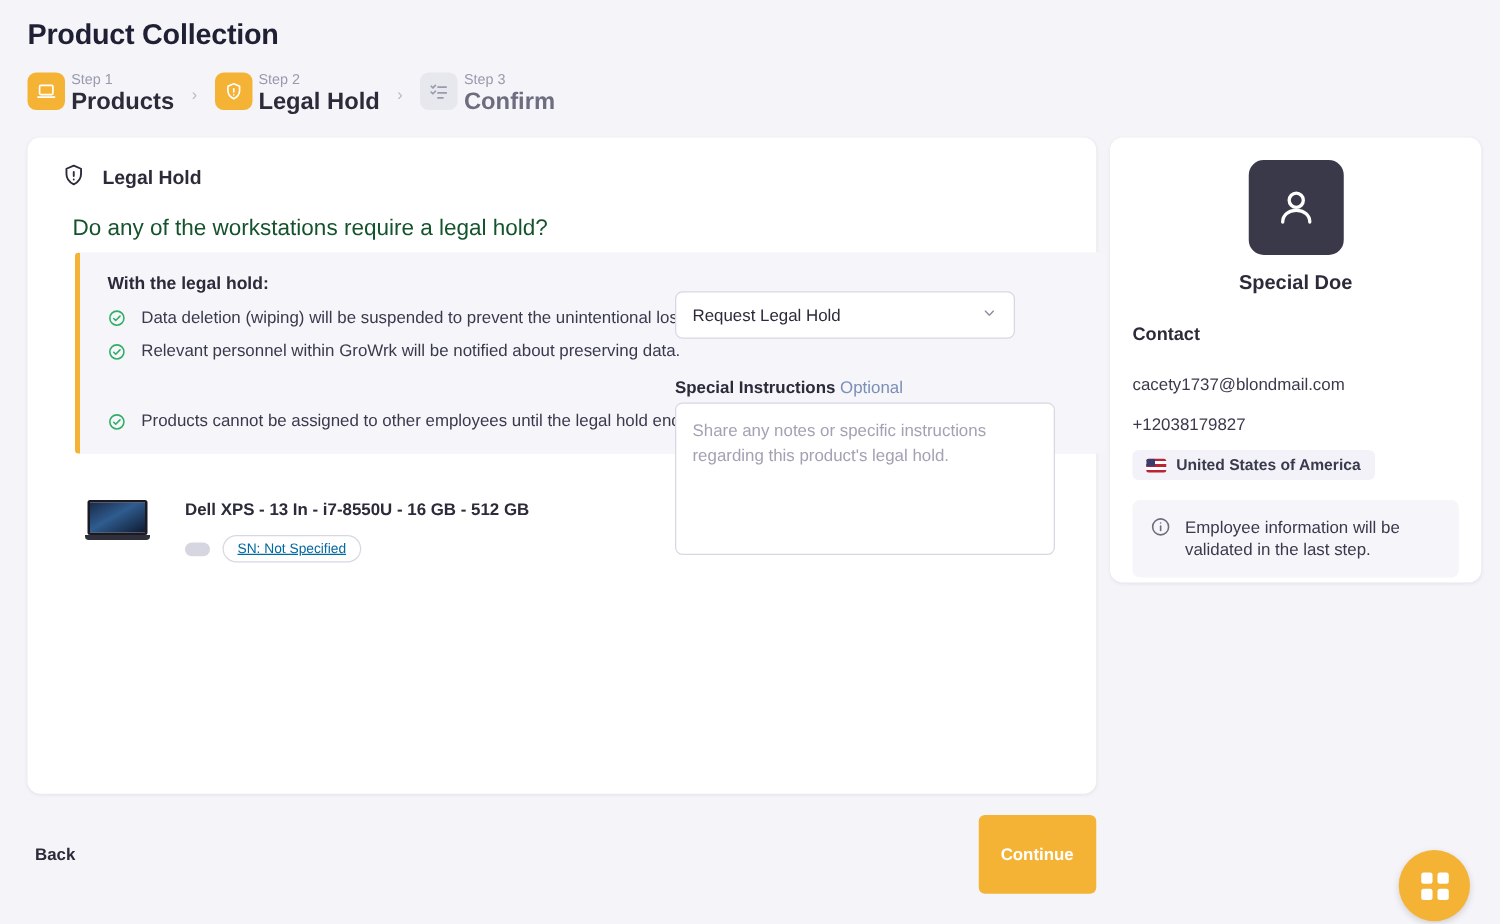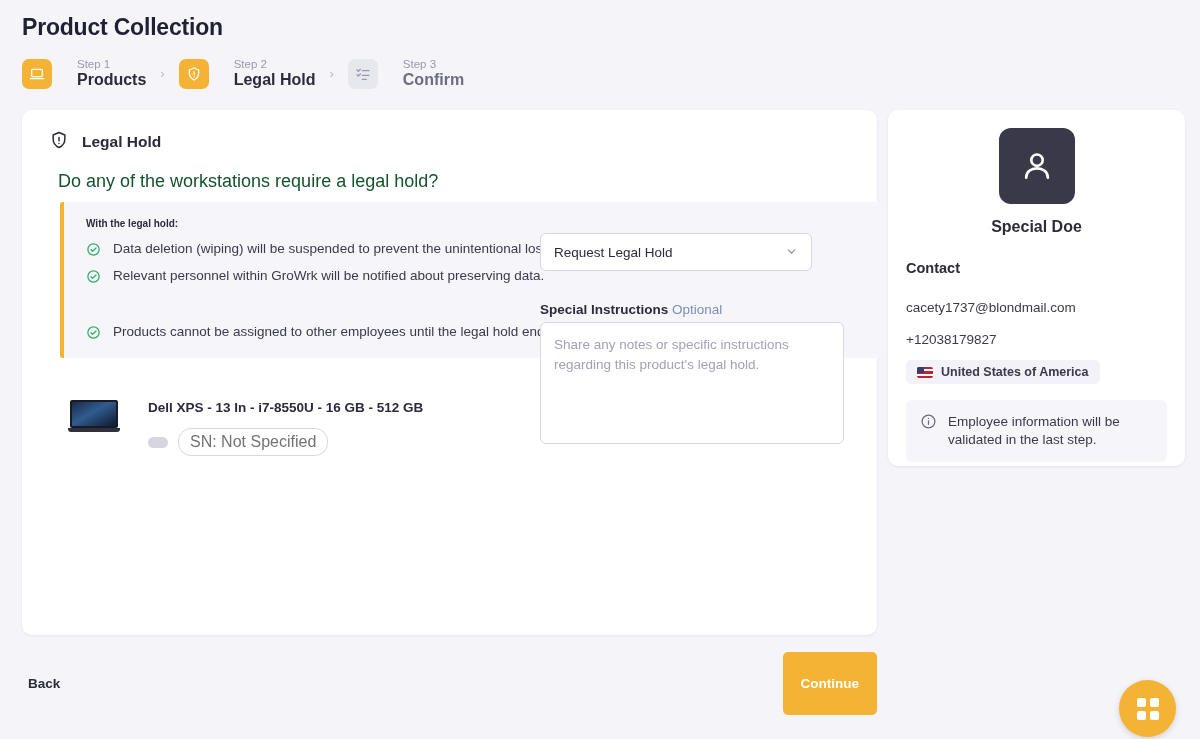--- a/index.html
+++ b/index.html
@@ -18,31 +18,31 @@
     position: absolute; left: 22px; top: 14px;
     font-size: 23px; font-weight: bold; color: #1f2033;
     letter-spacing: -0.2px;
   }
 
   
   .stepper {
     position: absolute; left: 22px; top: 58px;
     display: flex; align-items: center; gap: 0px;
   }
-  .step { display: flex; align-items: center; gap: 25px; }
+  .step { display: flex; gap: 5px; }
   .step-icon {
     width: 30px; height: 30px; border-radius: 7px;
     display: flex; align-items: center; justify-content: center;
     flex: 0 0 auto;
   }
   .step-icon.active { background: #f5b335; color: #ffffff; }
   .step-icon.inactive { background: #e7e7ee; color: #9a9aad; }
   .step-text { line-height: 1.15; }
   .step-num { font-size: 11.5px; color: #9a9aad; }
-  .step-name { font-size: 16px; font-weight: bold; color: #2b2b3a; }
+  .step-name { font-size: 19px; font-weight: bold; color: #2b2b3a; }
   .step-name.muted { color: #6d6d80; }
   .step-sep {
     color: #b9b9c6; font-size: 13px; margin: 0 14px 0 14px;
   }
 
   
   .main-card {
     position: absolute; left: 22px; top: 110px;
     width: 855px; height: 525px;
     background: #ffffff; border-radius: 10px;
@@ -61,21 +61,21 @@
 
   
   .notice {
     position: absolute; left: 38px; top: 92px;
     width: 824px;
     background: #f5f5fa;
     border-left: 4px solid #f5b335;
     border-radius: 3px;
     padding: 16px 18px 18px 22px;
   }
-  .notice-title { font-size: 10px; font-weight: bold; margin-bottom: 12px; }
+  .notice-title { font-size: 14px; font-weight: bold; margin-bottom: 12px; }
   .notice-item {
     display: flex; align-items: flex-start; gap: 12px;
     margin-bottom: 11px; font-size: 13.5px; color: #3a3a4d;
   }
   .notice-item:last-child { margin-bottom: 0; margin-top: 40px; }
   .check {
     flex: 0 0 auto; margin-top: 1px;
     width: 15px; height: 15px;
   }
 
@@ -106,22 +106,23 @@
   .sn-row {
     position: absolute; left: 88px; top: 46px;
     display: flex; align-items: center; gap: 10px;
   }
   .sn-toggle {
     width: 20px; height: 11px; border-radius: 6px;
     background: #d6d6e0;
   }
   .sn-chip {
     border: 1px solid #d8d8e2; border-radius: 13px;
-    padding: 4px 11px; font-size: 16px; color: #737373;
+    padding: 4px 11px; font-size: 11px; color: #0369a1;
     background: #ffffff;
+    text-decoration: underline;
   }
 
   
   .select-wrap {
     position: absolute; left: 518px; top: 123px;
     width: 272px; height: 38px; text-align: center;
   }
   .select-box {
     width: 100%; height: 100%;
     border: 1px solid #d8d8e2; border-radius: 6px;

